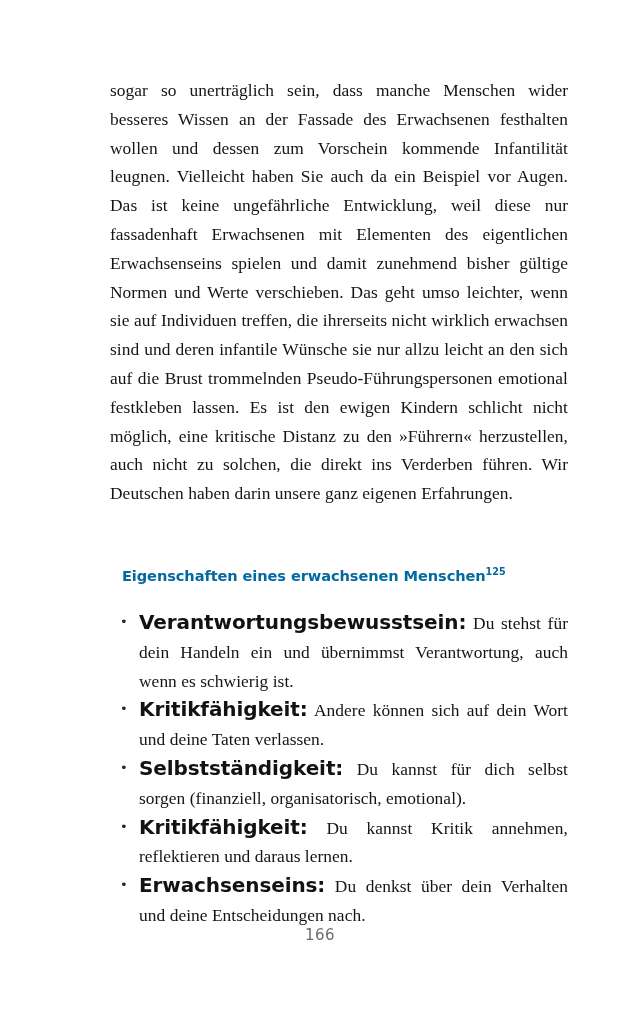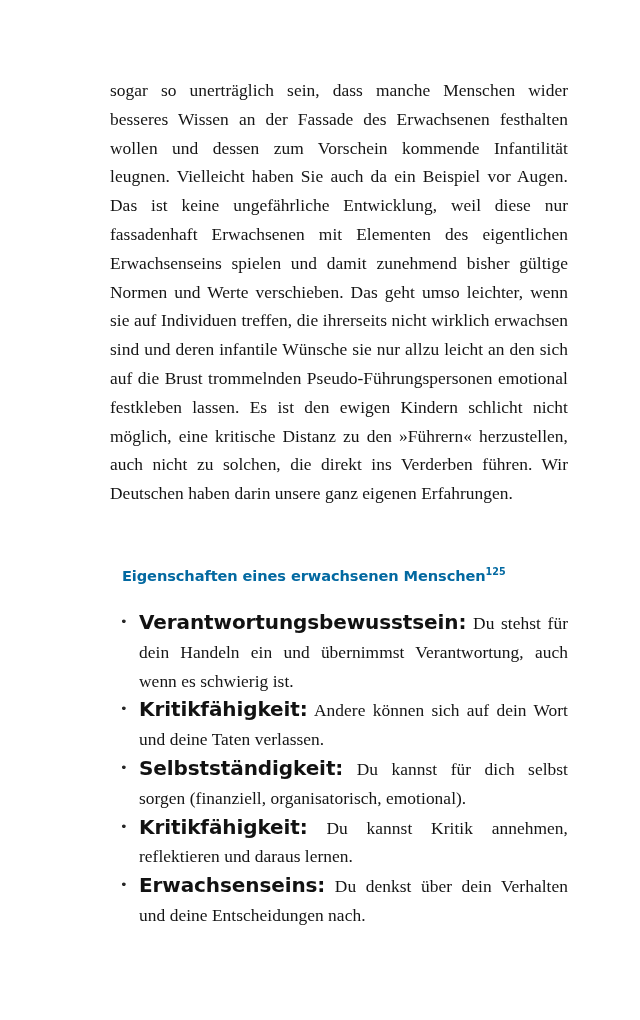--- a/index.html
+++ b/index.html
@@ -146,14 +146,15 @@
       <li><span class="bullet">•</span><span class="term">Selbstständigkeit:</span><span> Du kannst für dich selbst sorgen (finanziell, organisatorisch, emotional).</span></li>
 
       <li><span class="bullet">•</span><span class="term">Kritikfähigkeit:</span><span> Du kannst Kritik annehmen, reflektieren und daraus lernen.</span></li>
 
       <li><span class="bullet">•</span><span class="term">Erwachsenseins:</span><span> Du denkst über dein Verhalten und deine Entscheidungen nach.</span></li>
 
     </ul>
 
   </div>
 
+  <div class="folio">166</div>
 
 </div>
 
 </body></html>

